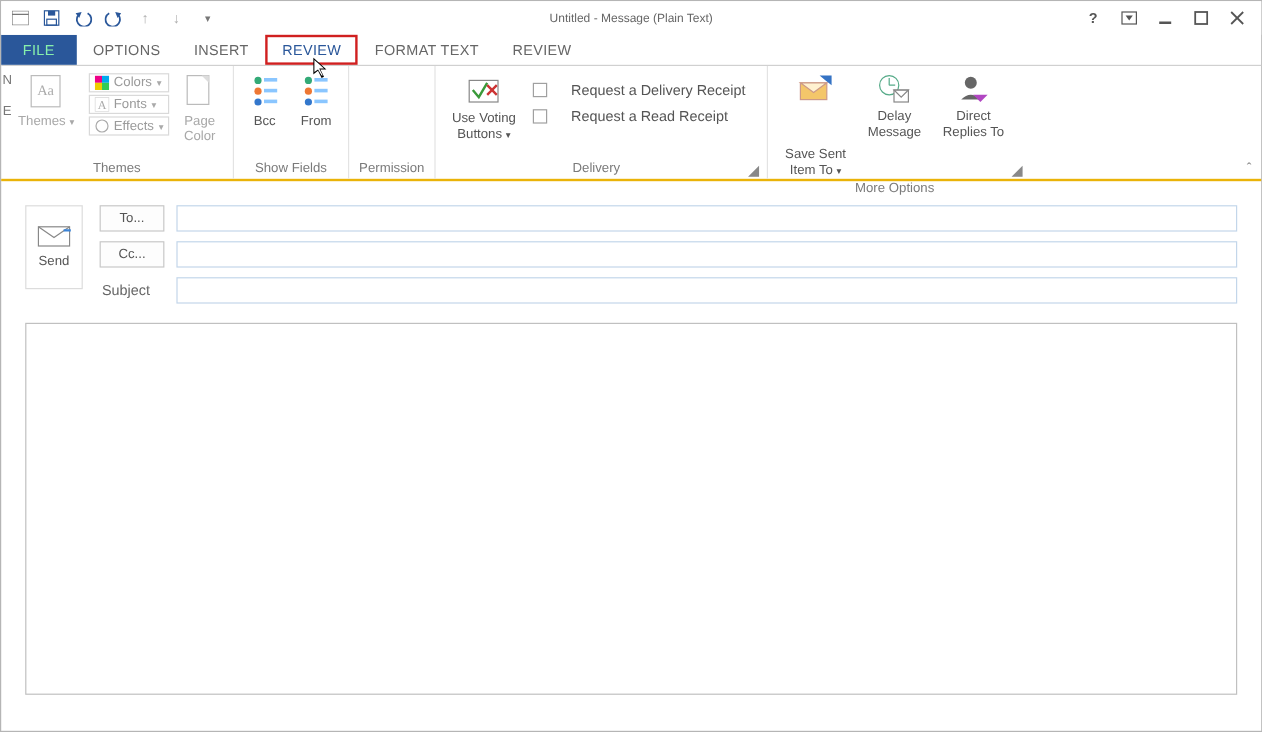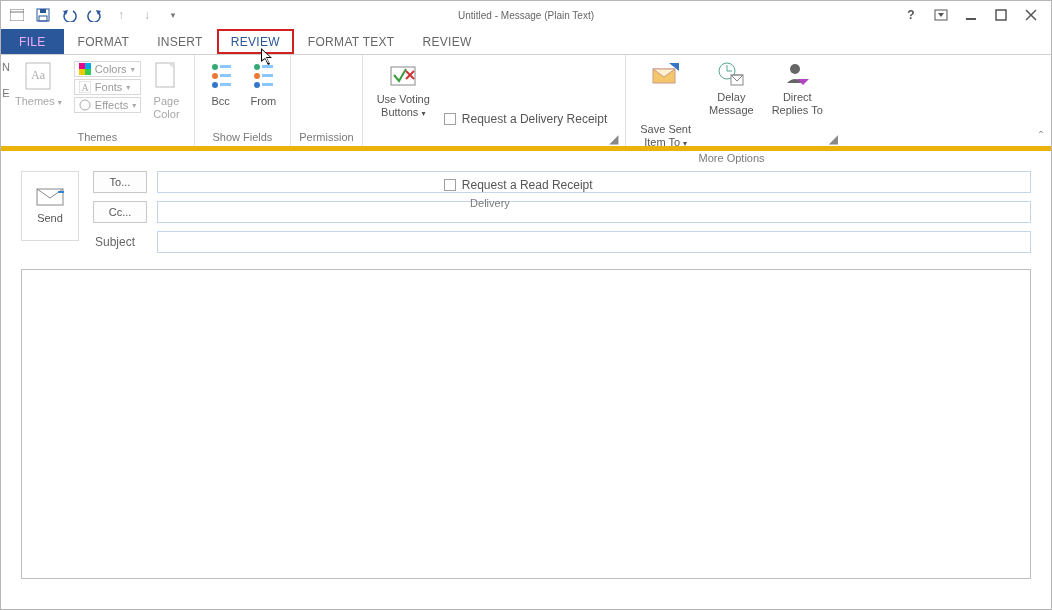--- a/index.html
+++ b/index.html
@@ -11,47 +11,47 @@
   .qat { display: flex; align-items: center; padding-left: 8px; gap: 10px; }
   .qat-item { color: #777; cursor: pointer; display: inline-flex; align-items: center; justify-content: center; width: 16px; height: 16px; }
   .qat-item svg { display:block; }
   .title { position: absolute; left: 50%; transform: translateX(-50%); color: #666; font-size: 10px; }
   .wincontrols { margin-left: auto; display: flex; align-items: center; gap: 14px; padding-right: 12px; color: #555; }
   .wincontrols span { cursor: pointer; display:inline-flex; align-items:center; justify-content:center; width:16px; height:16px; }
   
   
   .tabs { height: 26px; display: flex; align-items: stretch; border-bottom: 1px solid #d0d0d0; }
   .tab { padding: 0 14px; display: flex; align-items: center; color: #666; font-size: 12px; cursor: pointer; letter-spacing: .3px; }
-  .tab.file { background: #2a579a; color: #f0abfc; padding: 0 18px; }
+  .tab.file { background: #2a579a; color: #86efac; padding: 0 18px; }
   .tab.active { color: #2a579a; position: relative; }
   .tab.highlight { border: 2px solid #d02020; box-sizing: border-box; padding: 0 12px; }
   .cursor-arrow { position: absolute; left: 260px; top: 47px; pointer-events: none; }
   
   
-  .ribbon { height: 96px; display: flex; border-bottom: 5px solid #eab308; position: relative; }
+  .ribbon { height: 96px; display: flex; border-bottom: 2px solid #eab308; position: relative; }
   .group { border-right: 1px solid #e3e3e3; padding: 4px 8px 2px 8px; display: flex; flex-direction: column; align-items: center; justify-content: space-between; }
   .group-body { display: flex; align-items: flex-start; gap: 6px; padding-top: 2px; }
   .group-label { font-size: 11px; color: #7a7a7a; padding: 2px 0 1px 0; white-space: nowrap; }
   .stack { display: flex; flex-direction: column; gap: 2px; }
   .big-button { display: flex; flex-direction: column; align-items: center; justify-content: flex-start; padding: 0 6px; cursor: pointer; color: #555; }
   .big-button .blabel { font-size: 11px; color: #555; text-align: center; line-height: 13px; margin-top: 4px; white-space: nowrap; }
   .disabled { color: #b0b0b0; }
   .disabled .blabel { color: #a8a8a8; }
-  .chk-row { display: flex; align-items: center; gap: 6px; padding: 3px 2px; cursor: pointer; color: #555; white-space: nowrap; margin-top: 44px; }
+  .chk-row { display: flex; align-items: center; gap: 20px; padding: 3px 2px; cursor: pointer; color: #555; white-space: nowrap; }
   .chk-box { width: 12px; height: 12px; border: 1px solid #a0a0a0; background: #fff; }
   .dialog-launcher { position: absolute; bottom: 2px; right: 4px; width: 12px; height: 12px; color: #888; cursor: pointer; }
   .group.rel { position: relative; padding-right: 16px; }
   .ribbon-collapse { position: absolute; right: 8px; bottom: 2px; color: #888; cursor: pointer; }
   
   .mini-btn { display:flex; align-items:center; gap:4px; border:1px solid #d9d9d9; padding:1px 4px; font-size:11px; color:#9a9a9a; cursor:pointer; }
   .mini-btn .carat { font-size:8px; color:#aaa; }
   
   
   .compose { padding: 20px 20px 10px 20px; display: flex; gap: 14px; }
-  .send-box { width: 58px; height: 70px; border: 1px solid #dcdcdc; display: flex; flex-direction: column; align-items: center; justify-content: center; gap: 6px; cursor: pointer; color:#555; }
+  .send-box { width: 48px; height: 70px; border: 1px solid #dcdcdc; display: flex; flex-direction: column; align-items: center; justify-content: center; gap: 6px; cursor: pointer; color:#555; }
   .fields { flex: 1; display: flex; flex-direction: column; gap: 8px; }
   .field-row { display: flex; align-items: center; gap: 10px; }
   .addr-btn { width: 54px; height: 22px; border: 1px solid #c8c8c8; background: #fdfdfd; color: #555; font-size: 11px; display:flex; align-items:center; justify-content:center; cursor:pointer; }
   .subj-label { width: 54px; font-size: 12px; color: #666; text-align: left; padding-left: 2px; }
   .addr-input { flex: 1; height: 22px; border: 1px solid #c3d6ea; padding: 2px 4px; font-size: 12px; outline: none; }
   
   .body-area { margin: 6px 20px 20px 20px; height: 310px; border: 1px solid #c0c0c0; padding: 6px; font-size: 12px; outline: none; overflow: auto; }
   
   .left-edge { position:absolute; left:0; top:54px; bottom:0; width:10px; display:flex; flex-direction:column; align-items:center; padding-top:6px; font-size:11px; color:#777; }
 </style>
@@ -114,21 +114,21 @@
           <svg width="12" height="12">
             <line x1="1" y1="1" x2="11" y2="11" stroke="#555" stroke-width="1.5"></line>
             <line x1="11" y1="1" x2="1" y2="11" stroke="#555" stroke-width="1.5"></line>
           </svg>
         </span>
     </div>
   </div>
 
   <div class="tabs">
     <div class="tab file">FILE</div>
-    <div class="tab">FORMAT</div>
+    <div class="tab">OPTIONS</div>
     <div class="tab">INSERT</div>
     <div class="tab active highlight">REVIEW</div>
     <div class="tab">FORMAT TEXT</div>
     <div class="tab">REVIEW</div>
   </div>
   <svg class="cursor-arrow" width="16" height="20">
       <polygon points="0,0 0,14 4,11 7,17 9,16 6,10 11,10" fill="#000"></polygon>
       <polygon points="1,2 1,12 4,10 7,15 8,15 5,9 9,9" fill="#fff"></polygon>
     </svg>
 

